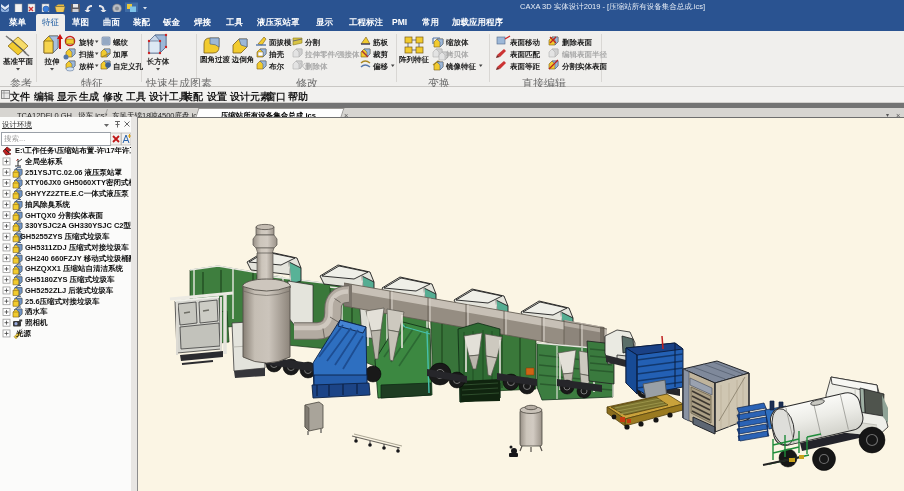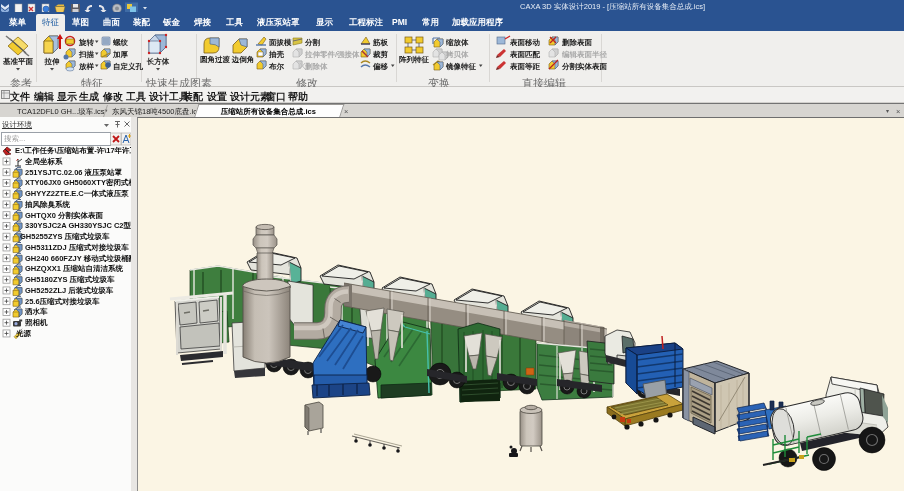--- a/index.html
+++ b/index.html
@@ -14,21 +14,21 @@
   #activetab{position:absolute;left:36px;top:2px;width:29px;height:17px;background:#f0efed;border-radius:2px 2px 0 0;
      color:#17579e;font-size:8.5px;text-align:center;line-height:17px;}
   
   #ribbon{left:0;top:31px;width:904px;height:55px;background:#f0efed;border-bottom:1px solid #c9c7c4;}
   .gsep{position:absolute;top:3px;height:48px;width:1px;background:#d9d7d4;}
   .glabel{position:absolute;top:45px;font-size:11px;color:#6b6b6b;white-space:nowrap;}
   
   #menubar{left:0;top:87px;width:904px;height:15px;background:#f2f1ef;border-bottom:1px solid #d2d0cd;}
   .mitem{position:absolute;top:3px;font-size:10px;color:#1a1a1a;white-space:nowrap;font-weight:bold;}
   
-  #doctabs{left:0;top:103px;width:904px;height:14px;background:#d7d5d1;border-top:1px solid #737373;}
+  #doctabs{left:0;top:103px;width:904px;height:14px;background:#d7d5d1;border-top:5px solid #737373;}
   .dtab{position:absolute;top:1px;height:13px;font-size:7.5px;color:#222;line-height:13px;white-space:nowrap;}
   #dtab3{position:absolute;left:196px;top:0px;width:144px;height:14px;background:#fdfdfd;
     font-weight:bold;font-size:7.5px;line-height:14px;text-align:center;
     transform:skewX(-18deg);border:1px solid #9a9894;border-bottom:none;}
   #dtab3 span{display:inline-block;transform:skewX(18deg);}
   .dsep{position:absolute;top:1px;height:12px;width:1px;background:#a7a5a1;transform:skewX(-18deg);}
   
   #lpanel{left:0;top:117px;width:131px;height:374px;background:#fbfbfa;border-right:1px solid #b5b3af;}
   #ptitle{left:2px;top:3px;font-size:7.5px;color:#333;text-decoration:underline;}
   #searchbox{position:absolute;left:1px;top:15px;width:108px;height:12px;background:#fff;border:1px solid #9aa0a8;}

